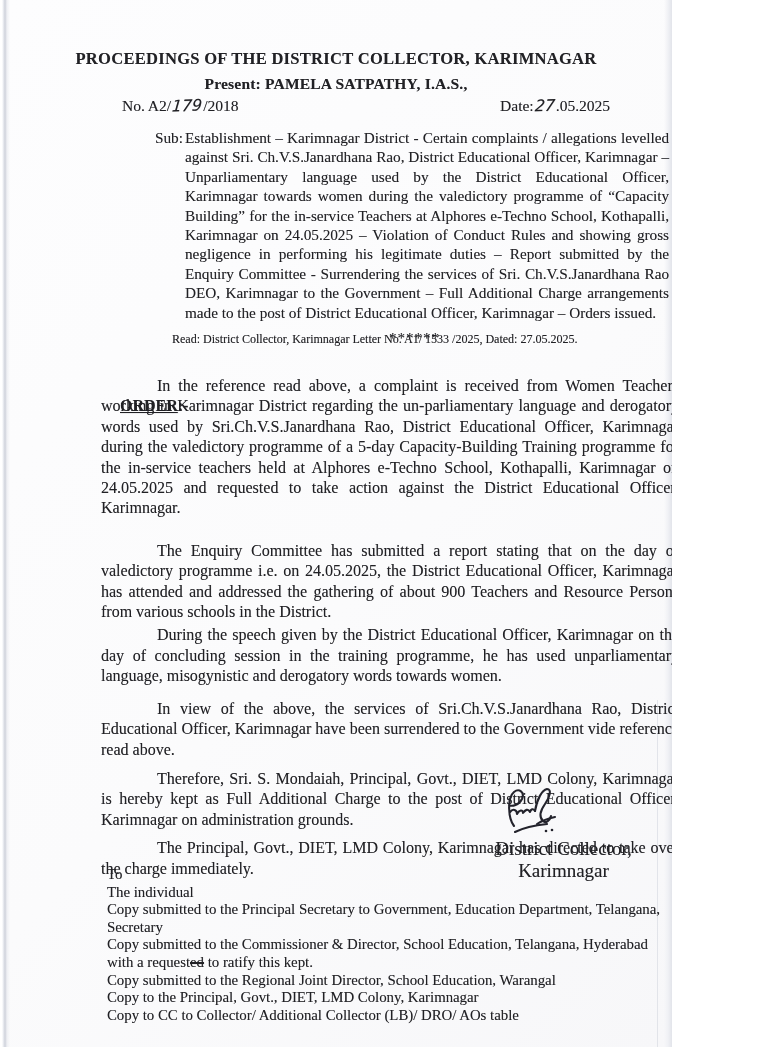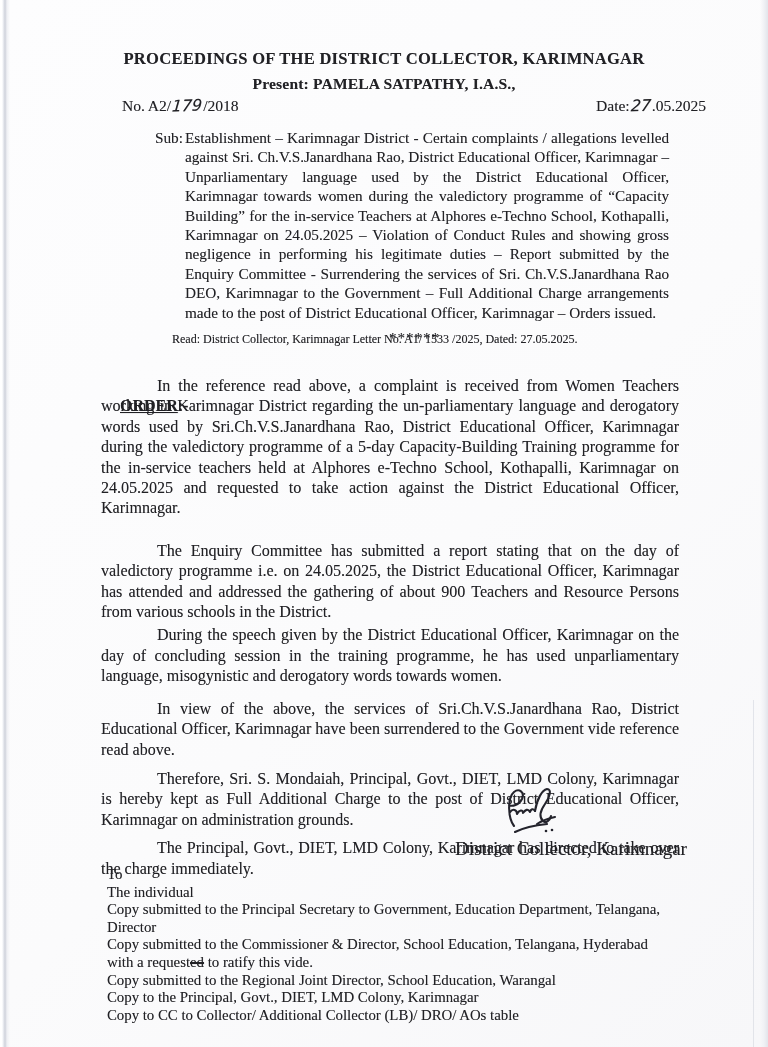--- a/index.html
+++ b/index.html
@@ -1,17 +1,17 @@
 <!DOCTYPE html>
 <html><head>
 <meta charset="utf-8">
 <style>
   html,body{margin:0;padding:0;background:#ffffff;}
   .page{
-    position:relative;width:768px;height:1047px;overflow:hidden;
+    position:relative;width:672px;height:1047px;overflow:hidden;
     background:linear-gradient(135deg,#fdfdfe 0%,#fbfbfc 55%,#f7f7f9 100%);
     font-family:"Liberation Serif","DejaVu Serif",serif;
     color:#212125;
     text-shadow:0.2px 0.2px 0.6px rgba(33,33,37,0.35);
   }
   .edge-left{position:absolute;left:0;top:0;bottom:0;width:10px;
     background:linear-gradient(90deg,#ffffff 0px,#ffffff 2px,#eef0f4 3px,#cfd2db 5px,#eff0f4 7px,rgba(255,255,255,0) 10px);}
   .edge-right{position:absolute;right:0;top:0;bottom:0;width:8px;
     background:linear-gradient(270deg,#e2e4ea 0px,#f0f1f5 4px,rgba(255,255,255,0) 8px);}
   .crease-right{position:absolute;right:14px;top:700px;bottom:0;width:1px;background:#d9dbe2;opacity:.7;}
@@ -92,20 +92,20 @@
       <circle cx="49" cy="45" r="1.3" fill="#23232c" stroke="none"></circle>
       <circle cx="55" cy="44" r="1.3" fill="#23232c" stroke="none"></circle>
     </svg>
   </div>
   <div class="sig-title">District Collector, Karimnagar</div>
 
   <div class="dist">
     <div>To</div>
     <div>The individual</div>
     <div>Copy submitted to the Principal Secretary to Government, Education Department, Telangana,</div>
-    <div>Director</div>
+    <div>Secretary</div>
     <div>Copy submitted to the Commissioner &amp; Director, School Education, Telangana, Hyderabad</div>
-    <div><span>with a request</span><span class="strike">ed</span><span> to ratify this vide.</span></div>
+    <div><span>with a request</span><span class="strike">ed</span><span> to ratify this kept.</span></div>
     <div>Copy submitted to the Regional Joint Director, School Education, Warangal</div>
     <div>Copy to the Principal, Govt., DIET, LMD Colony, Karimnagar</div>
     <div>Copy to CC to Collector/ Additional Collector (LB)/ DRO/ AOs table</div>
   </div>
 </div>
 
 </body></html>

